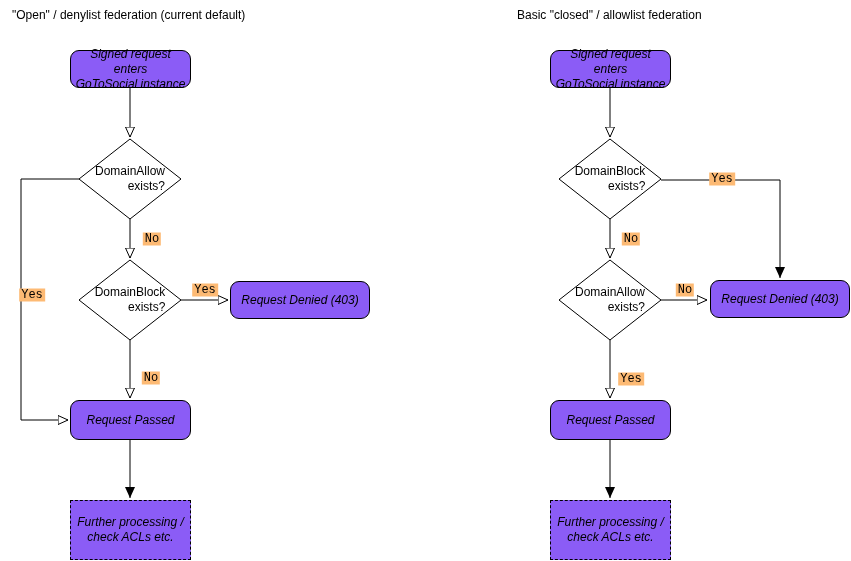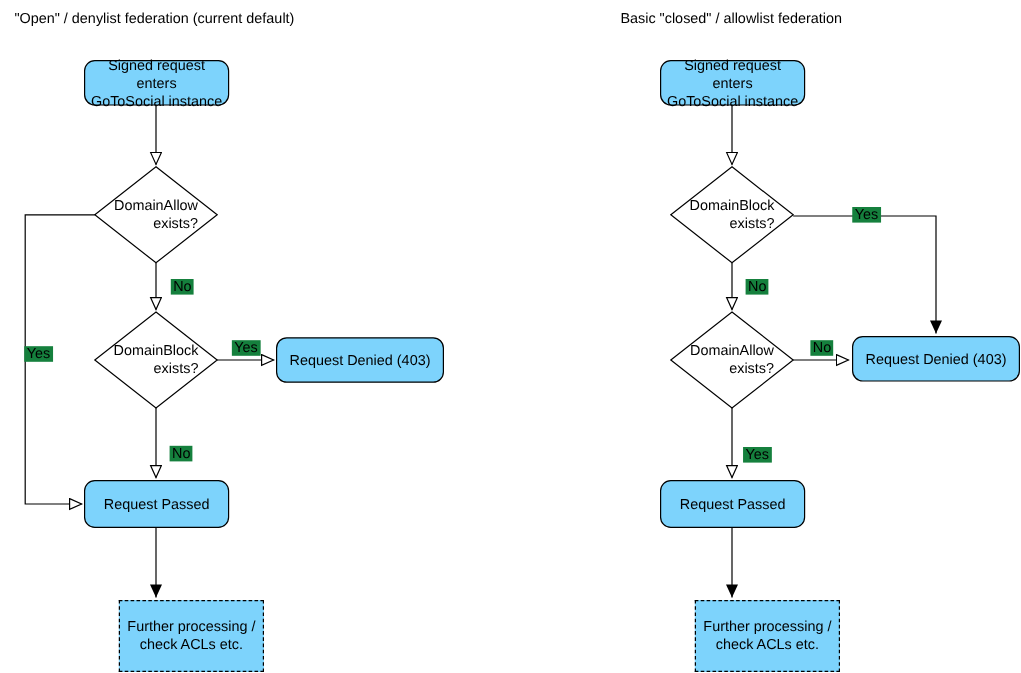--- a/index.html
+++ b/index.html
@@ -23,56 +23,57 @@
   }
   .chart-title {
     position: absolute;
     font-size: 12px;
     line-height: 14px;
     white-space: nowrap;
   }
   .node {
     position: absolute;
     box-sizing: border-box;
-    background: #7dd3fc;
+    background: #8b5cf6;
     border: 1px solid #000000;
     border-radius: 9px;
     display: flex;
     align-items: center;
     justify-content: center;
     text-align: center;
     font-size: 12px;
     line-height: 15px;
     white-space: pre-line;
     padding: 2px;
+    font-style: italic;
   }
   .node.dashed {
     border: 1px dashed #000000;
     border-radius: 0;
-    margin-left: 29px;
   }
   .diamond-label {
     position: absolute;
     display: flex;
     align-items: center;
     justify-content: center;
     text-align: right;
     font-size: 12px;
     line-height: 15px;
     white-space: pre-line;
     pointer-events: none;
   }
   .edge-label {
     position: absolute;
     transform: translate(-50%, -50%);
-    background: #15803d;
+    background: #fdba74;
     padding: 0 2px;
     font-size: 12px;
     line-height: 13px;
     white-space: nowrap;
+    font-family: Liberation Mono, monospace;
   }
 </style>
 </head>
 <body>
 
 <div class="canvas">
 
   <svg class="wires" width="851" height="561">
     <defs>
       <marker id="mOpen" markerWidth="13" markerHeight="12" refX="10.5" refY="5" orient="auto" markerUnits="userSpaceOnUse">

